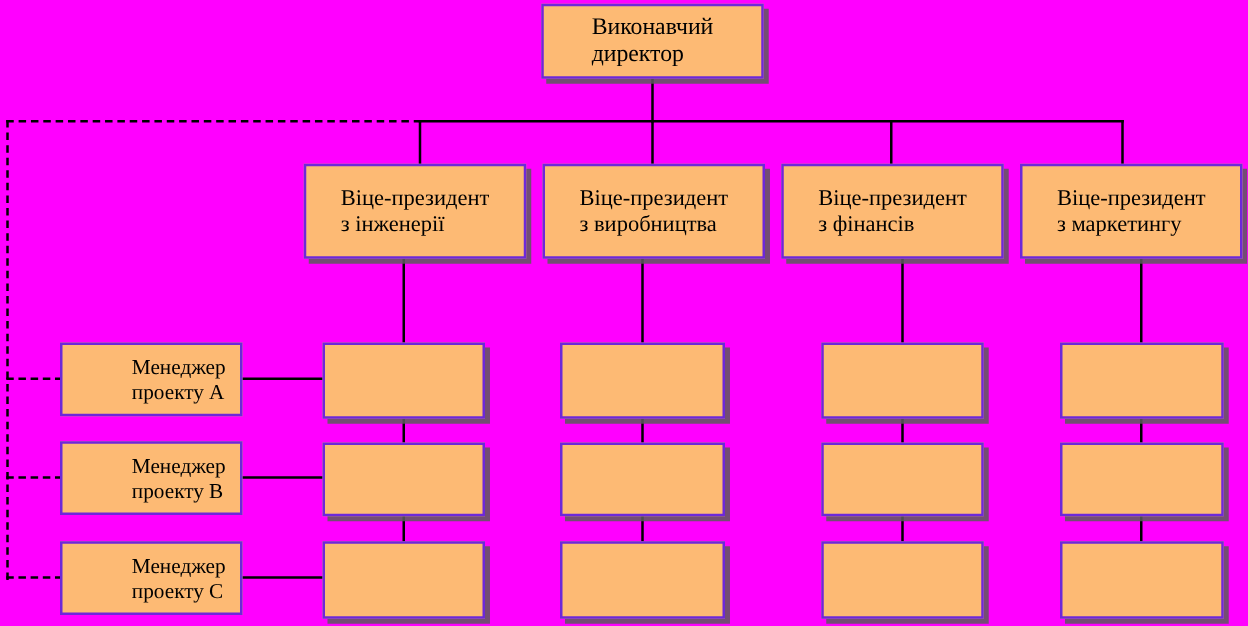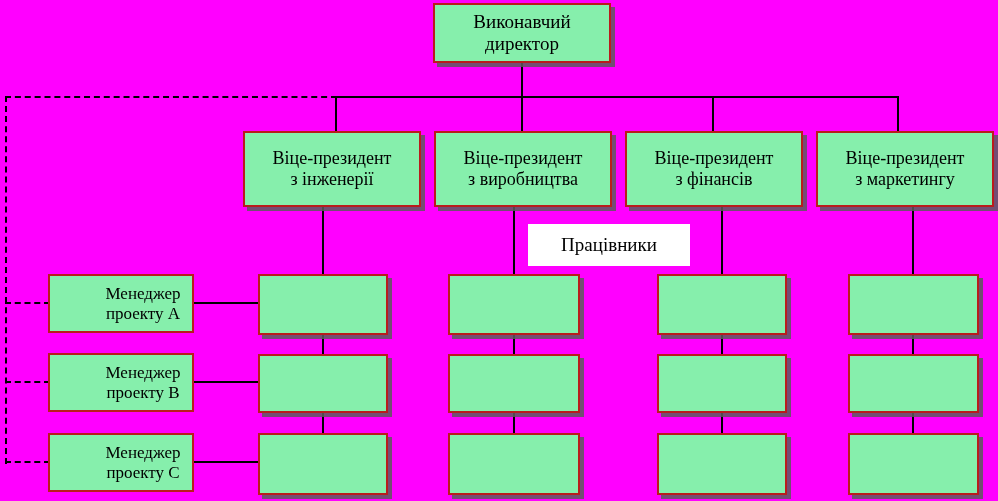--- a/index.html
+++ b/index.html
@@ -32,27 +32,26 @@
   }
   .conn-dash-v {
     position: absolute;
     width: 0;
     border-left: 2px dashed #000000;
   }
 
   
   .box {
     position: absolute;
-    background: #86efac;
-    border: 2px solid #b91c1c;
+    background: #fdba74;
+    border: 2px solid #6d28d9;
     box-sizing: border-box;
     display: flex;
     align-items: center;
     justify-content: center;
-    text-align: center;
     line-height: 1.15;
     color: #000000;
     z-index: 5;
   }
   .box.shadowed {
     box-shadow: 4px 4px 0 0 rgba(90,90,90,0.85);
   }
   .box-text {
     display: block;
     white-space: pre-line;
@@ -135,23 +134,20 @@
   </div>
   <div class="box shadowed fs-vp" style="left:625px; top:131px; width:178px; height:76px;">
     <span class="box-text">Віце-президент
 з фінансів</span>
   </div>
   <div class="box shadowed fs-vp" style="left:816px; top:131px; width:178px; height:76px;">
     <span class="box-text">Віце-президент
 з маркетингу</span>
   </div>
 
-  <div class="label-plain fs-lbl" style="left:528px; top:224px; width:162px; height:42px;">
-    <span class="box-text">Працівники</span>
-  </div>
 
   <div class="box fs-mgr" style="left:48px; top:274px; width:146px; height:59px;">
     <span class="box-text">Менеджер
 проекту A</span>
   </div>
   <div class="box fs-mgr" style="left:48px; top:353px; width:146px; height:59px;">
     <span class="box-text">Менеджер
 проекту B</span>
   </div>
   <div class="box fs-mgr" style="left:48px; top:433px; width:146px; height:59px;">

